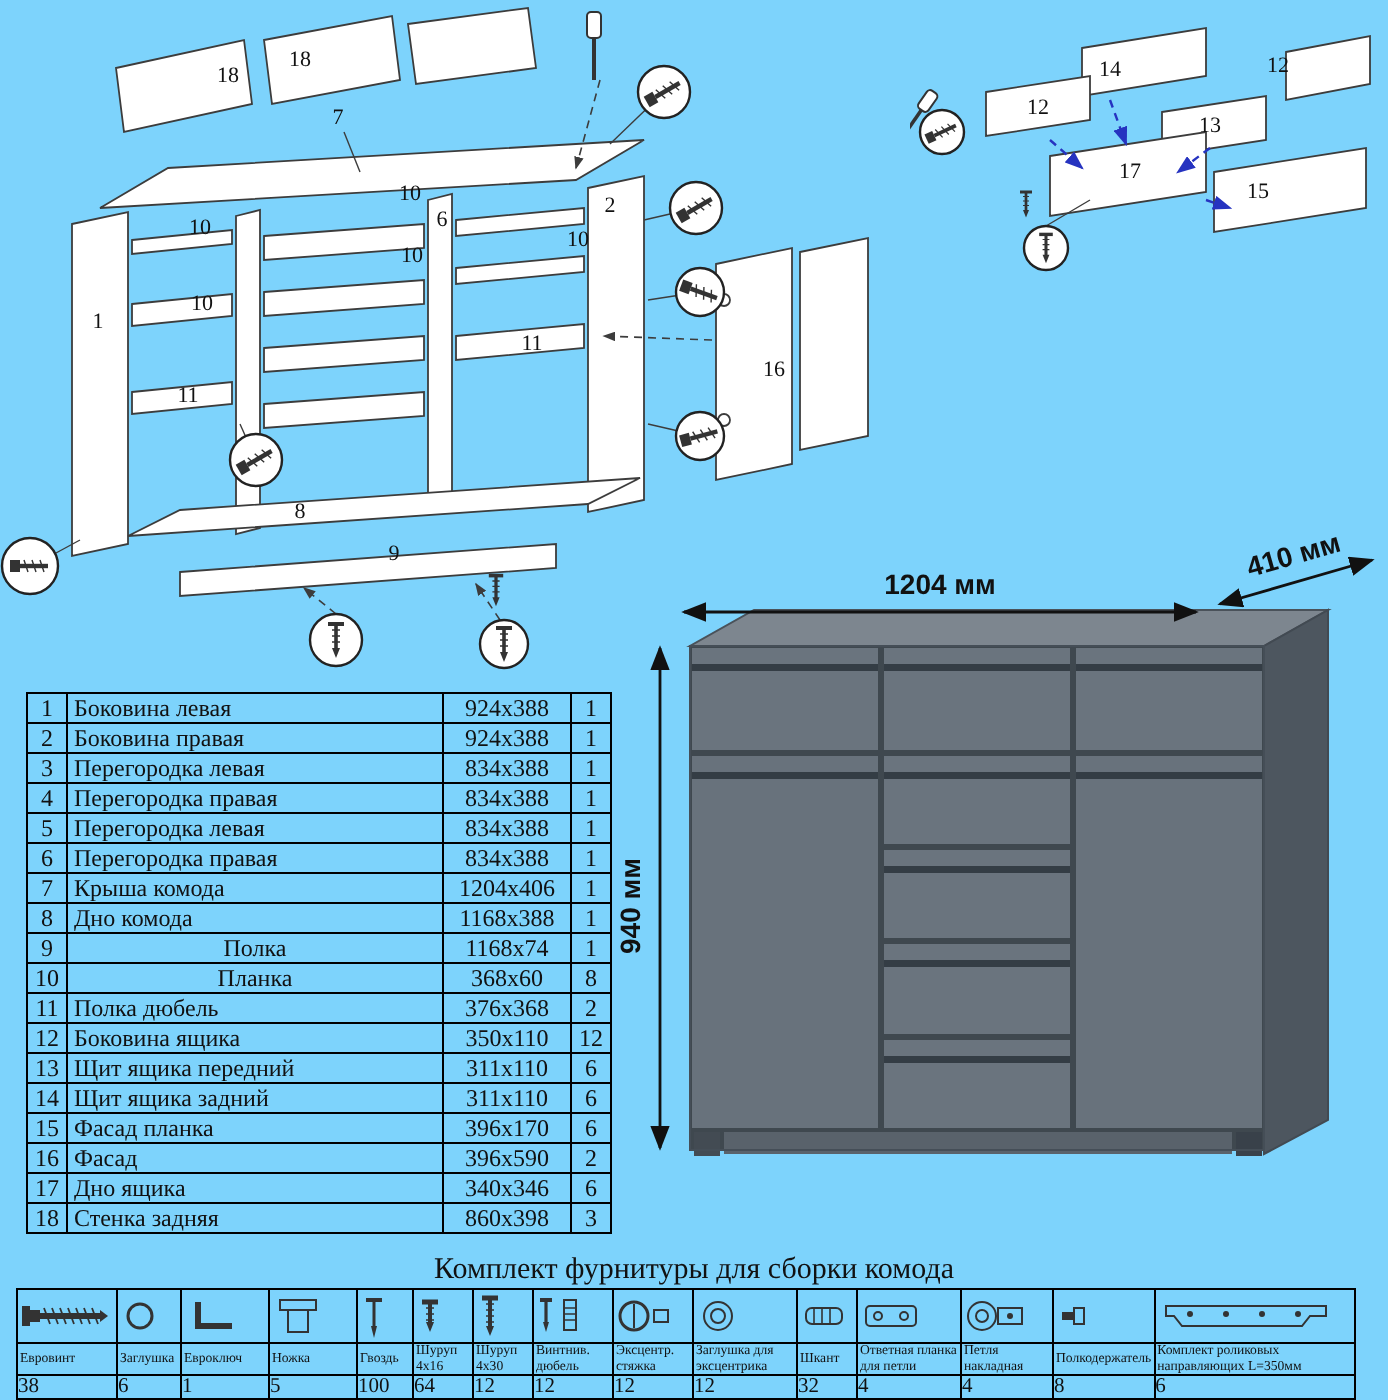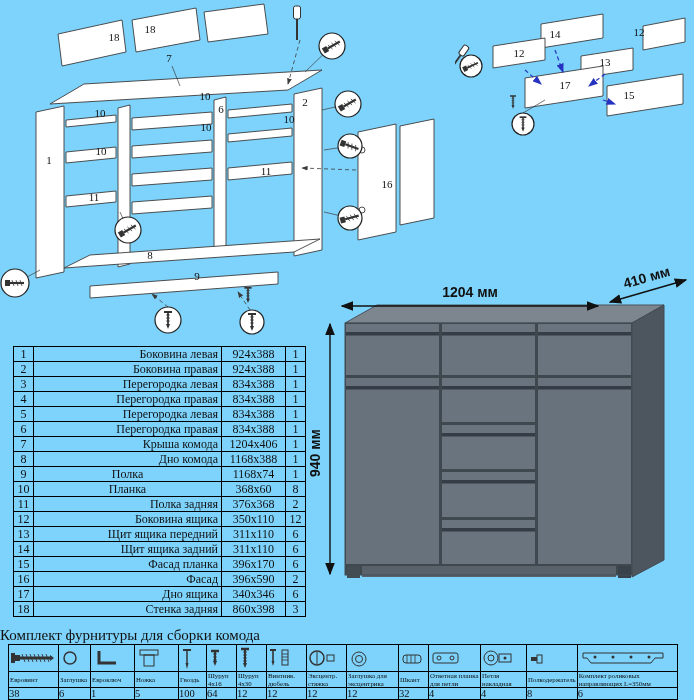--- a/index.html
+++ b/index.html
@@ -16,27 +16,27 @@
   .leader { stroke:#3c3c3c; stroke-width:0.7; fill:none; }
   .dashln { stroke:#3c3c3c; stroke-width:0.8; fill:none; stroke-dasharray:4 3; }
   .callout { fill:#ffffff; stroke:#222; stroke-width:1.2; }
   .dlabel { font:11px "Liberation Serif", serif; fill:#111; text-anchor:middle; }
   .dim-label { font:bold 14px "Liberation Sans", sans-serif; fill:#111; }
   .bluearr { stroke:#2633c0; stroke-width:1.2; fill:none; stroke-dasharray:4 3; }
 
   #parts-table { position:absolute; left:13px; top:346px; border-collapse:collapse; font-size:12px; }
   #parts-table td { border:1px solid #000; height:15px; line-height:13px; padding:0 3px; white-space:nowrap; }
   #parts-table td.pt-num { width:20px; text-align:center; padding:0 1px; }
-  #parts-table td.pt-name { width:188px; text-align:right; }
+  #parts-table td.pt-name { width:188px; text-align:left; }
   #parts-table td.pt-size { width:64px; text-align:center; }
   #parts-table td.pt-qty { width:20px; text-align:center; padding:0 1px; }
   #parts-table tr:nth-child(9) td.pt-name,
   #parts-table tr:nth-child(10) td.pt-name { text-align:center; }
 
-  #hardware-title { position:absolute; left:0; top:627px; width:694px; text-align:left; font-size:15px; }
+  #hardware-title { position:absolute; left:0; top:627px; width:694px; text-align:center; font-size:15px; }
   #hardware-table { position:absolute; left:8px; top:644px; border-collapse:collapse; table-layout:fixed; }
   #hardware-table td { border:1px solid #000; text-align:left; vertical-align:middle; overflow:hidden; }
   #hardware-table td.hw-icon-cell { height:24px; padding:1px; }
   #hardware-table td.hw-name-cell { height:16px; font-size:6.8px; line-height:7.2px; padding:0 1px; }
   #hardware-table td.hw-qty-cell { height:12px; font-size:10.5px; line-height:11px; }
   #hardware-table svg { position:static; display:inline-block; vertical-align:middle; }
 </style>
 </head>
 <body>
 
@@ -254,21 +254,21 @@
           <td class="pt-qty">1</td>
         </tr>
         <tr>
           <td class="pt-num">10</td>
           <td class="pt-name">Планка</td>
           <td class="pt-size">368x60</td>
           <td class="pt-qty">8</td>
         </tr>
         <tr>
           <td class="pt-num">11</td>
-          <td class="pt-name">Полка задняя</td>
+          <td class="pt-name">Полка дюбель</td>
           <td class="pt-size">376x368</td>
           <td class="pt-qty">2</td>
         </tr>
         <tr>
           <td class="pt-num">12</td>
           <td class="pt-name">Боковина ящика</td>
           <td class="pt-size">350x110</td>
           <td class="pt-qty">12</td>
         </tr>
         <tr>

